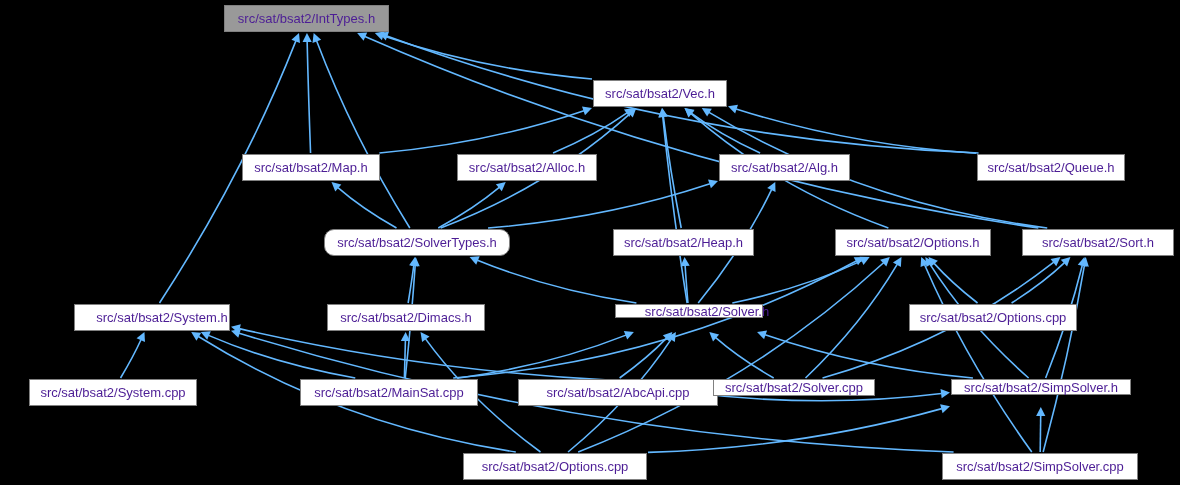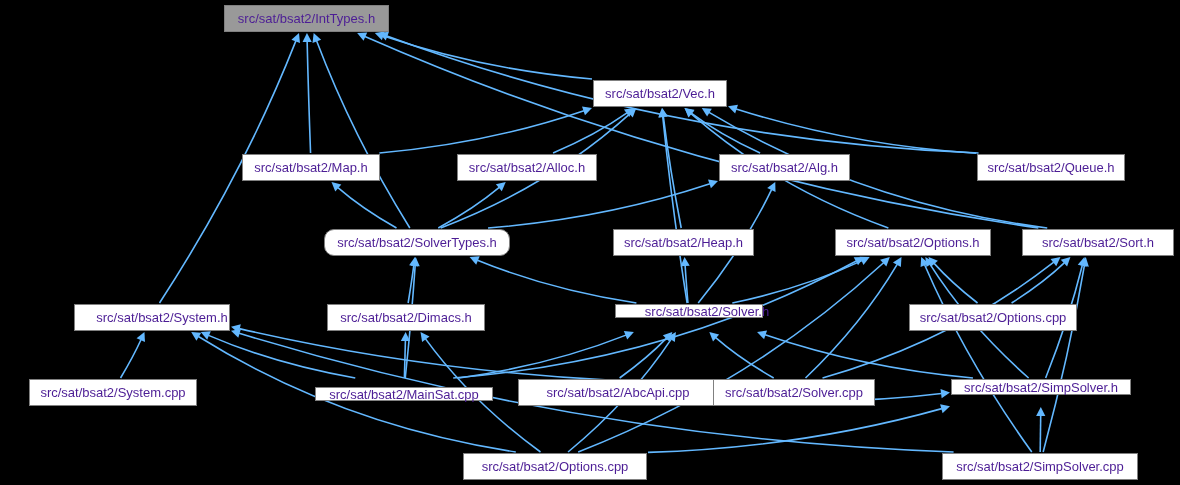--- a/index.html
+++ b/index.html
@@ -197,27 +197,27 @@
     </div>
     <div class="node-box" style="left: 615px; top: 304px; width: 148px; height: 14px; padding-left: 36px;">
       <span class="node-label">src/sat/bsat2/Solver.h</span>
     </div>
     <div class="node-box" style="left: 909px; top: 304px; width: 168px; height: 27px;">
       <span class="node-label">src/sat/bsat2/Options.cpp</span>
     </div>
     <div class="node-box" style="left: 29px; top: 379px; width: 168px; height: 27px;">
       <span class="node-label">src/sat/bsat2/System.cpp</span>
     </div>
-    <div class="node-box" style="left: 315px; top: 379px; width: 178px; height: 14px; margin-top: 8px;">
+    <div class="node-box" style="left: 300px; top: 379px; width: 178px; height: 27px;">
       <span class="node-label">src/sat/bsat2/MainSat.cpp</span>
     </div>
     <div class="node-box" style="left: 518px; top: 379px; width: 200px; height: 27px;">
       <span class="node-label">src/sat/bsat2/AbcApi.cpp</span>
     </div>
-    <div class="node-box" style="left: 713px; top: 379px; width: 162px; height: 27px;">
+    <div class="node-box" style="left: 713px; top: 379px; width: 162px; height: 17px;">
       <span class="node-label">src/sat/bsat2/Solver.cpp</span>
     </div>
     <div class="node-box" style="left: 951px; top: 379px; width: 180px; height: 16px;">
       <span class="node-label">src/sat/bsat2/SimpSolver.h</span>
     </div>
     <div class="node-box" style="left: 463px; top: 453px; width: 184px; height: 27px;">
       <span class="node-label">src/sat/bsat2/Options.cpp</span>
     </div>
     <div class="node-box" style="left: 942px; top: 453px; width: 196px; height: 27px;">
       <span class="node-label">src/sat/bsat2/SimpSolver.cpp</span>

